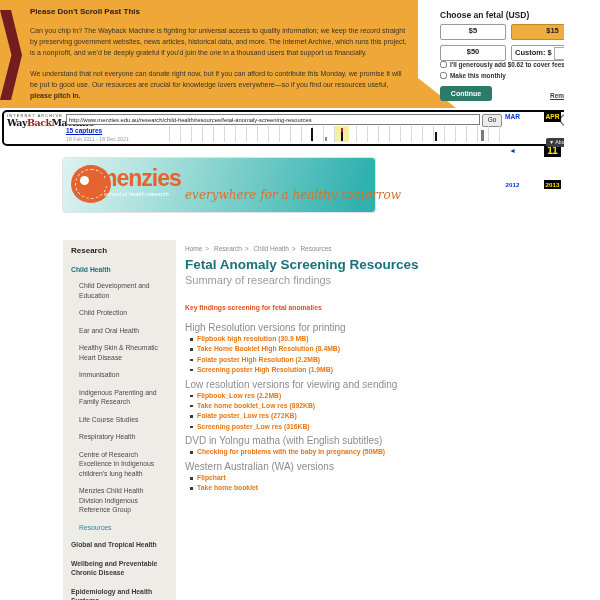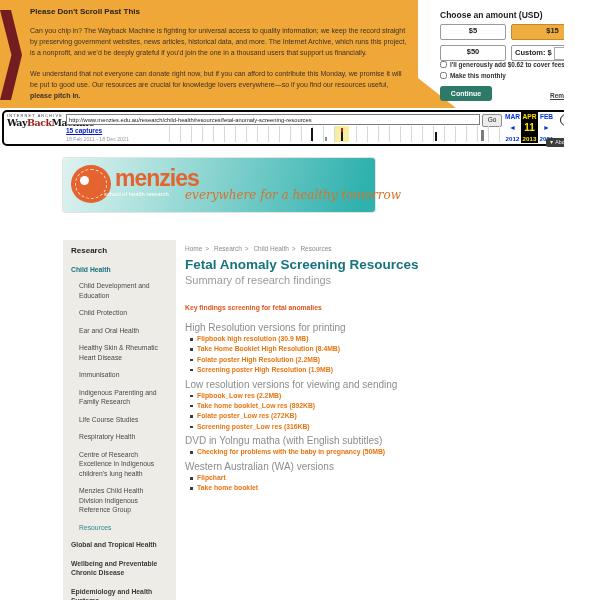--- a/index.html
+++ b/index.html
@@ -57,21 +57,21 @@
   .wb-captures{position:absolute;left:62px;top:15px;font-size:6.5px;color:#0018c8;
     text-decoration:underline;font-weight:bold;cursor:pointer;}
   .wb-range{position:absolute;left:62px;top:24px;font-size:5.2px;color:#9a9a9a;}
   .sparkline{position:absolute;left:155px;top:14px;width:342px;height:16px;cursor:pointer;
     background:repeating-linear-gradient(to right,transparent 0,transparent 10px,#d8d8d8 10px,#d8d8d8 11px);}
   .bar{position:absolute;bottom:1px;background:#141414;}
   .hl-cell{position:absolute;left:176px;top:0;width:14px;height:16px;background:#f7efa0;}
   .hl-bar{position:absolute;left:6px;bottom:1px;width:2px;height:9px;background:#141414;}
   .hl-red{position:absolute;left:6px;bottom:10px;width:2px;height:4px;background:#c42318;}
   .datenav{position:absolute;left:500px;top:0;display:grid;grid-template-columns:17px 17px 17px;
-    grid-template-rows:10px 12px 9px;}
+    grid-template-rows:10px 12px 9px;gap:23px;}
   .dn-cell{text-align:center;font-size:6.6px;font-weight:bold;color:#0031d8;line-height:10px;cursor:pointer;}
   .dn-dark{background:#000;color:#ffe400;}
   .dn-arrow{font-size:7px;line-height:12px;color:#0031d8;cursor:pointer;}
   .dn-day{font-size:10px;line-height:12px;}
   .dn-year{font-size:6.2px;line-height:9px;}
   .tb-ico{position:absolute;border-radius:50%;text-align:center;cursor:pointer;}
   .ico-profile{left:556px;top:2px;width:10px;height:10px;border:1.5px solid #1b1b1b;color:#1b1b1b;
     font-size:6.5px;font-weight:bold;line-height:10px;}
   .ico-help{left:573px;top:2px;width:11px;height:11px;background:#2b66c8;color:#fff;font-size:7px;
     font-weight:bold;line-height:11px;}
@@ -87,21 +87,21 @@
 
   
   .mz-banner{position:absolute;left:63px;top:158px;width:312px;height:54px;border-radius:3px;
     background:linear-gradient(105deg,#dff2f0 0%,#a9e0dc 30%,#2fb1ae 95%);
     box-shadow:0 0 0 1px #e3e3e3;}
   .mz-circle{position:absolute;left:8px;top:7px;width:40px;height:38px;background:#e4632e;
     border-radius:50%;}
   .mz-circle-dash{position:absolute;left:4px;top:4px;right:4px;bottom:4px;
     border:1.5px dashed rgba(255,255,255,.85);border-radius:50%;}
   .mz-circle-dot{position:absolute;left:9px;top:11px;width:9px;height:9px;background:#fff;border-radius:50%;}
-  .mz-name{position:absolute;left:52px;top:9px;font-size:23px;font-weight:bold;color:#e4632e;
+  .mz-name{position:absolute;left:34px;top:9px;font-size:23px;font-weight:bold;color:#e4632e;
     letter-spacing:-1px;line-height:1;}
   .mz-sub{position:absolute;left:41px;top:33px;font-size:5.8px;color:#fff;}
   .mz-tagline{position:absolute;left:122px;top:30px;font-family:"DejaVu Serif",serif;font-style:italic;
     font-size:12px;color:#d8722b;white-space:nowrap;}
 
   
   .sidebar{position:absolute;left:63px;top:240px;width:113px;box-sizing:border-box;
     background:#edece6;padding:6px 8px 16px;}
   .sb-title{font-size:8px;font-weight:bold;color:#1f1f1f;margin:0 0 11px;}
   .sb-section{font-size:6.8px;font-weight:bold;color:#19707e;margin:0 0 8px;cursor:pointer;}
@@ -132,21 +132,21 @@
     <div class="chev-left"></div>
     <div class="banner-text">
       <div class="banner-title">Please Don't Scroll Past This</div>
       <p>Can you chip in? The Wayback Machine is fighting for universal access to quality information; we keep the record straight by preserving government websites, news articles, historical data, and more. The Internet Archive, which runs this project, is a nonprofit, and we'd be deeply grateful if you'd join the one in a thousand users that support us financially.</p>
       <p><span>We understand that not everyone can donate right now, but if you can afford to contribute this Monday, we promise it will be put to good use. Our resources are crucial for knowledge lovers everywhere—so if you find our resources useful,</span> <span class="bold">please pitch in.</span></p>
     </div>
     <div class="donate-panel"></div>
     <div class="panel-arrow-bl"></div>
     <div class="panel-arrow-r"></div>
     <div class="panel-corner-tr"></div>
-    <div class="donate-heading">Choose an amount (USD)</div>
+    <div class="donate-heading">Choose an fetal (USD)</div>
     <div class="amt-grid">
       <div class="amt-btn">$5</div>
       <div class="amt-btn selected">$15</div>
       <div class="amt-btn">$50</div>
       <div class="amt-btn custom-btn">
           <span>Custom: $</span>
           <input type="text" style="">
         </div>
     </div>
     <div class="checks">

